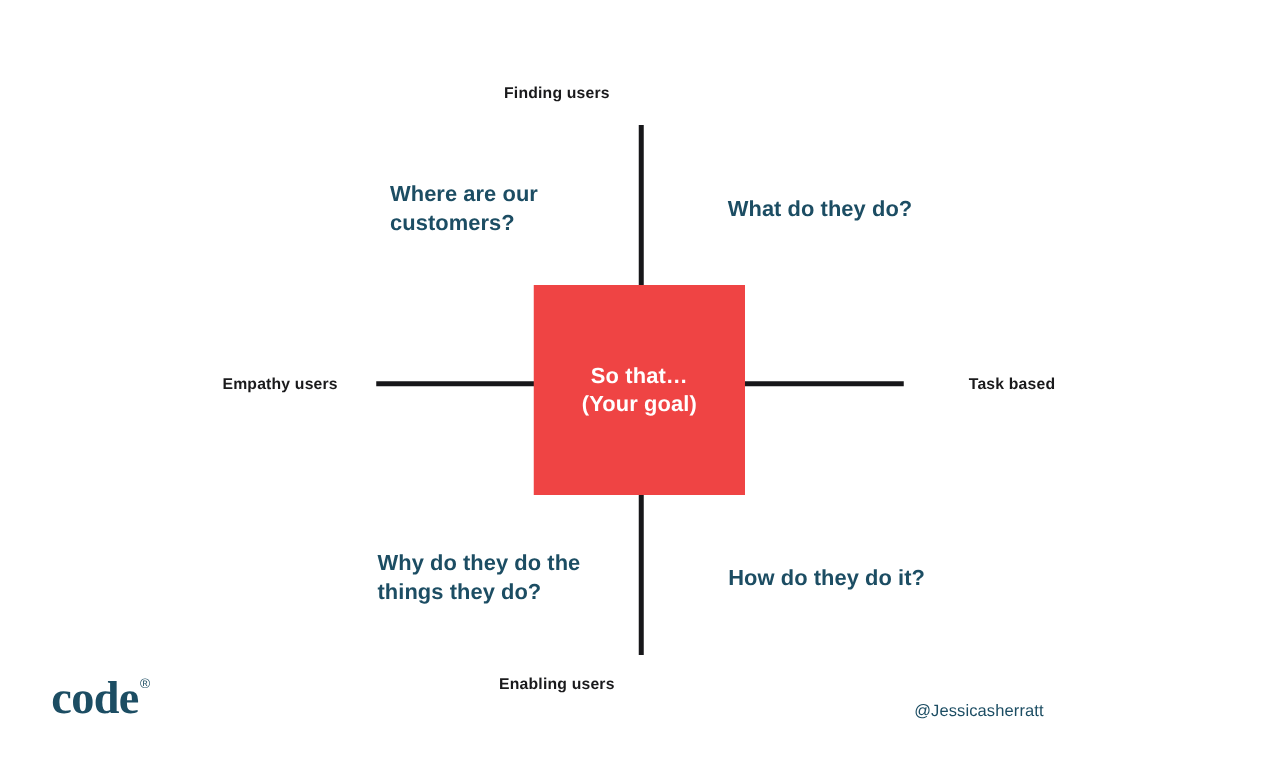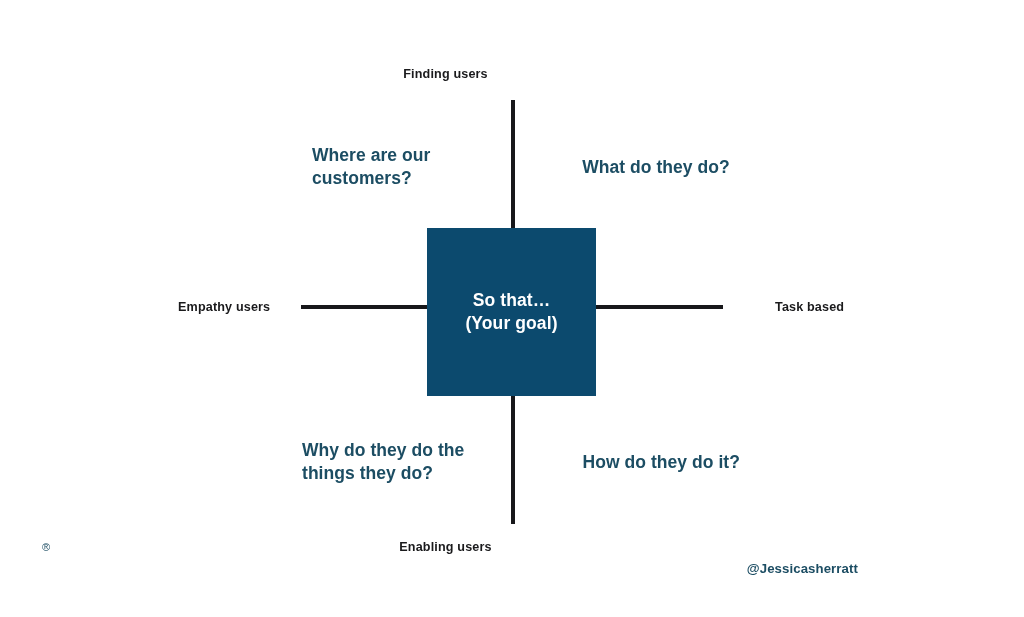--- a/index.html
+++ b/index.html
@@ -38,21 +38,21 @@
     background: #17171a;
   }
 
   
   .goal-box {
     position: absolute;
     left: 427px;
     top: 228px;
     width: 169px;
     height: 168px;
-    background: #0c4a6e;
+    background: #ef4444;
     display: flex;
     flex-direction: column;
     align-items: center;
     justify-content: center;
     text-align: center;
   }
   .goal-line {
     color: #ffffff;
     font-size: 17.5px;
     font-weight: 700;
@@ -141,25 +141,25 @@
   .logo-reg {
     font-family: "Liberation Sans", sans-serif;
     font-size: 11px;
     font-weight: 400;
     line-height: 1;
     margin-left: 1px;
     margin-top: 2px;
   }
   .handle {
     position: absolute;
-    right: 35px;
+    right: 58px;
     top: 561px;
     color: #1c4d63;
     font-size: 13.2px;
-    font-weight: 700;
+    font-weight: 400;
     letter-spacing: .1px;
   }
 </style>
 </head>
 <body>
 
 <div id="canvas">
 
   <div class="axis-v"></div>
   <div class="axis-h"></div>
@@ -173,18 +173,19 @@
   <div class="quad quad-tr">What do they do?</div>
   <div class="quad quad-bl">Why do they do the things they do?</div>
   <div class="quad quad-br">How do they do it?</div>
 
   <div class="goal-box">
     <div class="goal-line">So that…</div>
     <div class="goal-line">(Your goal)</div>
   </div>
 
   <div class="logo">
+    <span>code</span>
     <span class="logo-reg">®</span>
   </div>
 
   <div class="handle">@Jessicasherratt</div>
 
 </div>
 
 </body></html>

